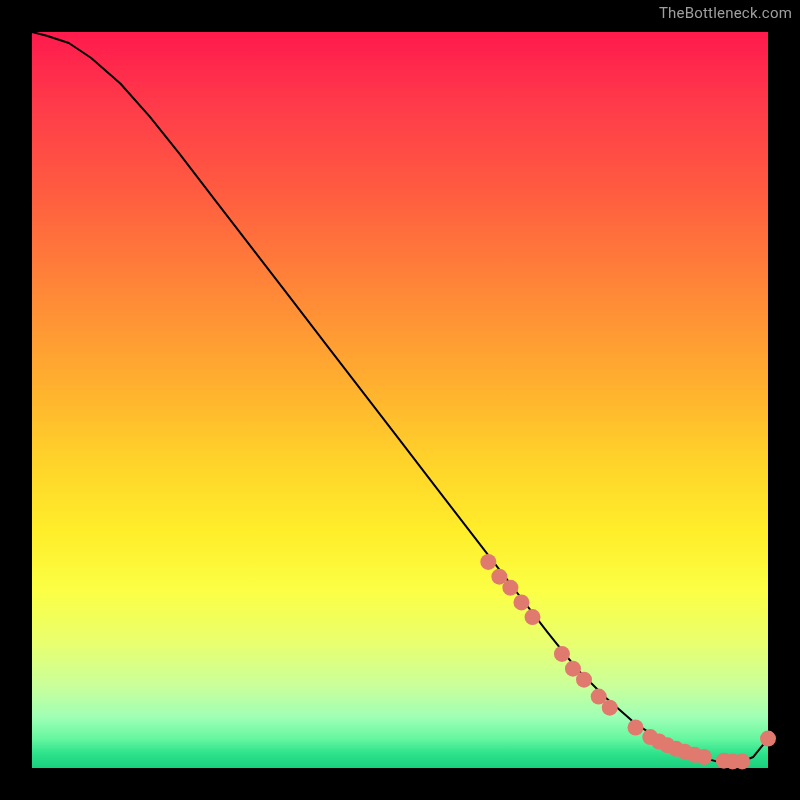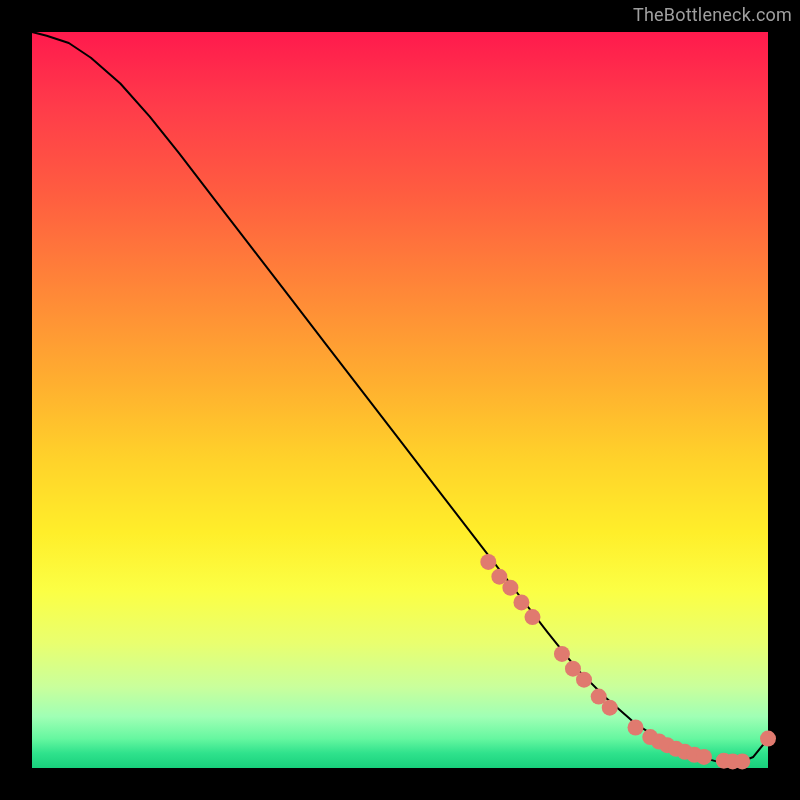--- a/index.html
+++ b/index.html
@@ -15,21 +15,21 @@
     position: relative;
     width: 800px;
     height: 800px;
     background: #000;
   }
   .watermark {
     position: absolute;
     top: 4px;
     right: 8px;
     color: #9f9f9f;
-    font-size: 18px;
+    font-size: 15px;
     font-weight: 400;
     letter-spacing: 0.2px;
     z-index: 5;
   }
   .plot-area {
     position: absolute;
     left: 32px;
     top: 32px;
     width: 736px;
     height: 736px;

